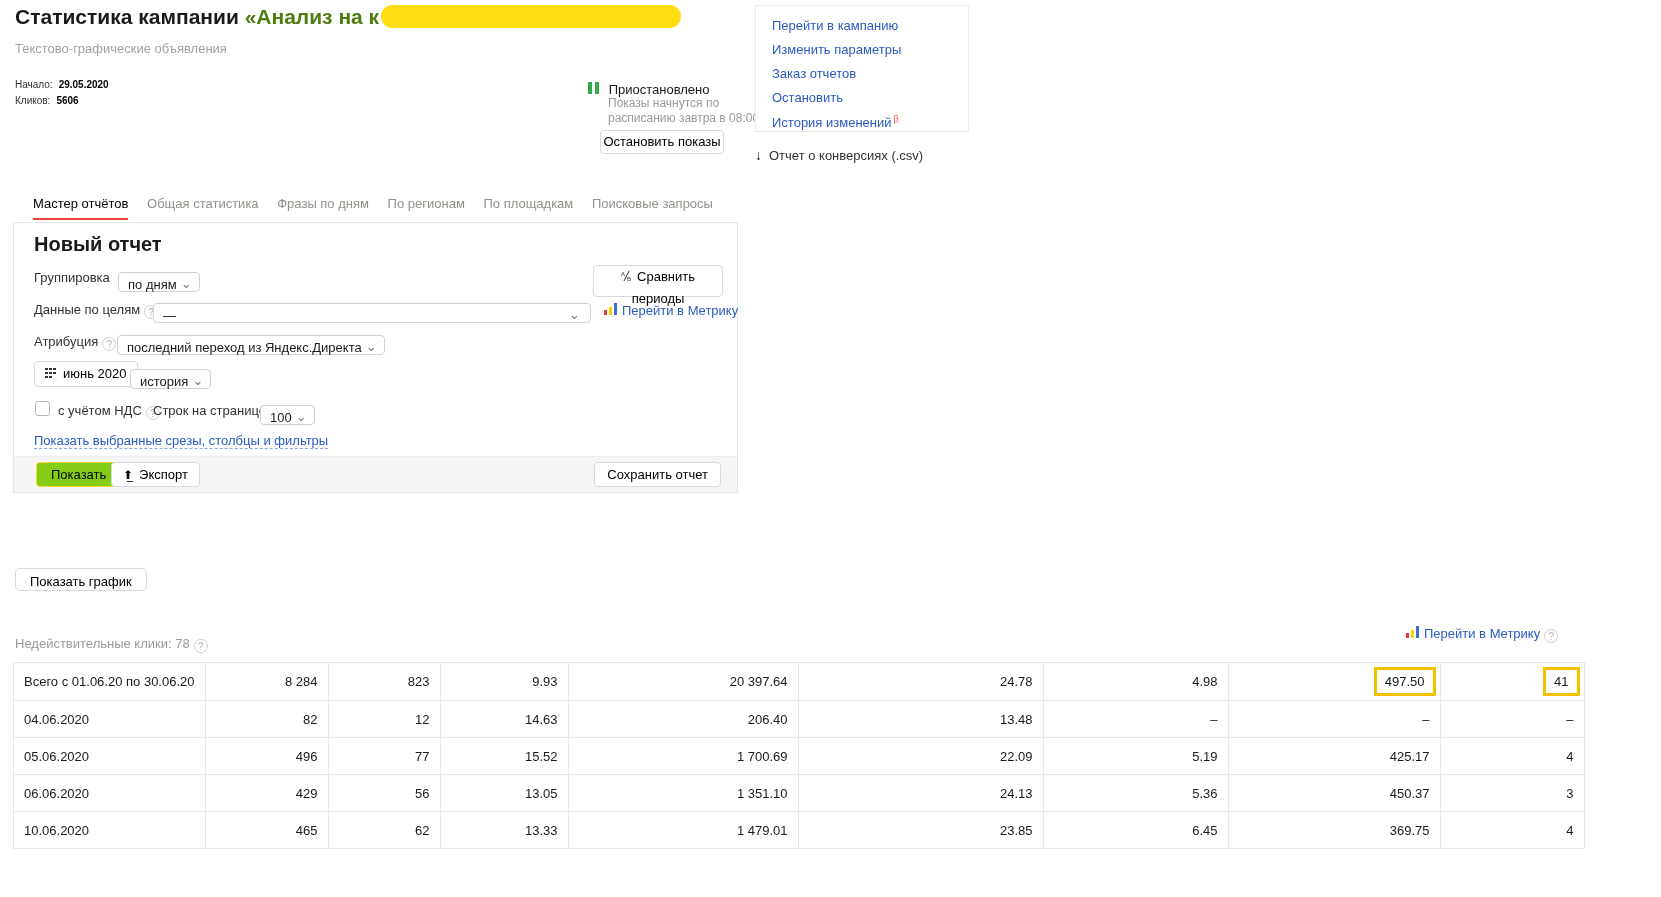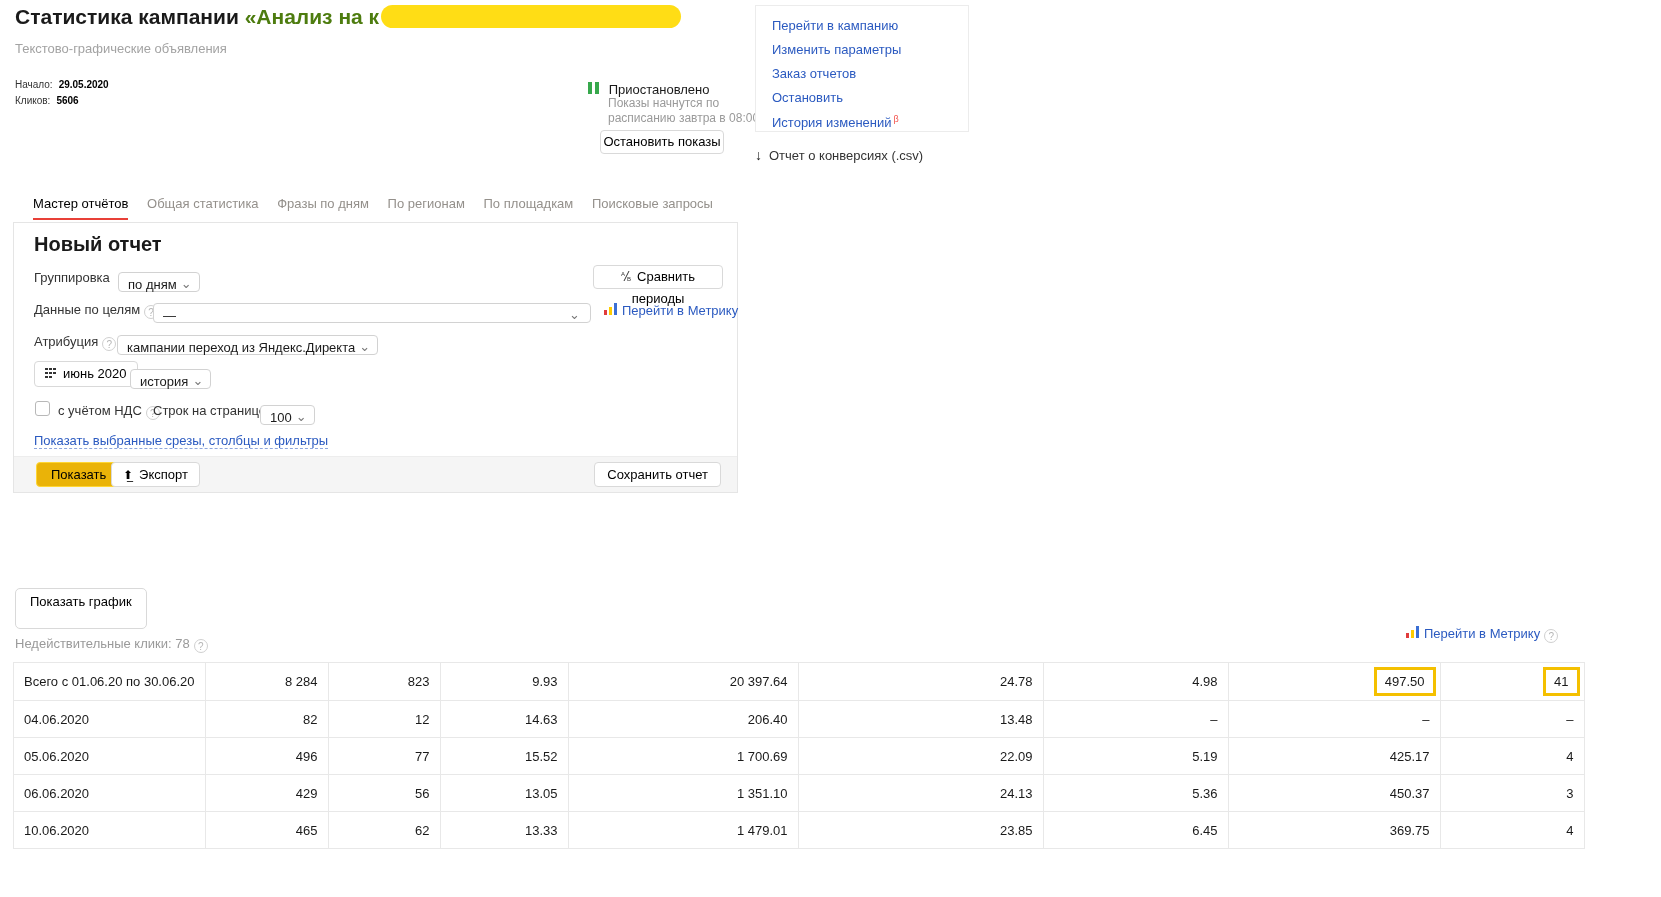--- a/index.html
+++ b/index.html
@@ -37,42 +37,42 @@
   .tab { display:inline-block; margin-right:15px; padding-bottom:7px; color:#94908b; cursor:pointer; }
   .tab.active { color:#000; border-bottom:2px solid #e84038; }
 
   
   .form-panel { position:absolute; left:13px; top:222px; width:725px; height:271px; border:1px solid #e5e5e5; background:#fff; }
   .form-title { position:absolute; left:20px; top:10px; font-size:20px; font-weight:bold; }
   .flabel { position:absolute; font-size:13px; color:#333; }
   .select { position:absolute; height:20px; line-height:24px; border:1px solid #d2d2d2; border-radius:4px; background:#fff; font-size:13px; padding:0 22px 12px 9px; cursor:pointer; white-space:nowrap;margin-top:8px; }
   .select .chev { position:absolute; right:7px; top:-1px; color:#777; font-size:13px; }
   .help { display:inline-block; width:14px; height:14px; border:1px solid #d0d0d0; border-radius:50%; color:#b5b5b5; font-size:10px; line-height:13px; text-align:center; vertical-align:-2px; margin-left:4px; }
-  .compare-btn { position:absolute; left:579px; top:42px; width:130px; height:24px; line-height:22px; }
+  .compare-btn { position:absolute; left:579px; top:42px; width:130px; height:32px; line-height:22px; }
   .wide-select { left:139px; top:72px; width:438px; }
   .wide-select .chev { right:10px; }
   .metrika-ico { display:inline-block; width:13px; height:12px; position:relative; margin-right:5px; }
   .metrika-ico i { position:absolute; bottom:0; width:3px; }
   .metrika-ico .m1 { left:0; height:5px; background:#e03c3c; }
   .metrika-ico .m2 { left:5px; height:8px; background:#ffcc00; }
   .metrika-ico .m3 { left:10px; height:12px; background:#3b6fd4; }
   .blue-link { color:#2b5ac0; font-size:13px; text-decoration:none; cursor:pointer; }
   .form-metrika { position:absolute; left:590px; top:78px; white-space:nowrap; }
   .period-btn { position:absolute; left:20px; top:138px; height:26px; line-height:24px; padding:0 10px; }
   .cal-ico { display:inline-block; width:12px; height:11px; margin-right:6px; vertical-align:-1px; }
   .dashed-link { position:absolute; left:20px; top:210px; font-size:13px; color:#2b5ac0; border-bottom:1px dashed #8ea6dd; cursor:pointer; }
   .checkbox { position:absolute; left:21px; top:178px; width:15px; height:15px; border:1px solid #b8b8b8; border-radius:3px; background:#fff; cursor:pointer; }
   .form-footer { position:absolute; left:0; bottom:0; width:100%; height:36px; background:#f5f5f5; border-top:1px solid #ededed; }
-  .show-btn { position:absolute; left:22px; top:5px; height:25px; line-height:23px; padding:0 14px; background:#eab308; border:1px solid #ffd633; font-weight:normal; }
+  .show-btn { position:absolute; left:22px; top:5px; height:25px; line-height:23px; padding:0 14px; background:#84cc16; border:1px solid #ffd633; font-weight:normal; }
   .export-btn { position:absolute; left:97px; top:5px; height:25px; line-height:23px; padding:0 11px; }
   .save-btn { position:absolute; right:16px; top:5px; height:25px; line-height:23px; padding:0 12px; }
   .up-ico { display:inline-block; margin-right:6px; font-size:12px; }
 
   
-  .chart-btn { position:absolute; left:15px; top:568px; height:41px; line-height:25px; padding:0 14px; border-radius:5px;margin-top:20px; }
+  .chart-btn { position:absolute; left:15px; top:568px; height:23px; line-height:25px; padding:0 14px; border-radius:5px; }
   .invalid-clicks { position:absolute; left:15px; top:636px; font-size:13px; color:#9a9a9a; }
   .metrika-bottom { position:absolute; top:626px; left:1406px; width:150px; text-align:right; white-space:nowrap; font-size:13px; }
 
   
   .stat-table { position:absolute; left:13px; top:662px; border-collapse:collapse; table-layout:fixed; background:#fff; }
   .stat-table td, .stat-table th { border:1px solid #e8e8e8; font-size:13px; padding:0 10px; overflow:hidden; white-space:nowrap; }
   .stat-table .num { text-align:right; }
   .stat-table .txt { text-align:left; }
   .total-row td { height:38px; }
   .head-row th { height:42px; font-weight:bold; color:#000; border-bottom:2px solid #1a1a1a; }
@@ -152,21 +152,21 @@
       <span>—</span><span class="chev">⌄</span>
     </div>
     <div class="form-metrika">
       <span class="metrika-ico"><i class="m1"></i><i class="m2"></i><i class="m3"></i></span><a class="blue-link">Перейти в Метрику</a>
     </div>
 
     <div class="flabel" style="left:20px; top:111px;">
       <span>Атрибуция</span><span class="help">?</span>
     </div>
     <div class="select" style="left:103px; top:104px;">
-      <span>кампании переход из Яндекс.Директа</span><span class="chev">⌄</span>
+      <span>последний переход из Яндекс.Директа</span><span class="chev">⌄</span>
     </div>
 
     <div class="btn period-btn">
       <svg class="cal-ico" viewBox="0 0 12 11">
           <g fill="#333">
             <rect x="0" y="0" width="3" height="2"></rect>
             <rect x="4" y="0" width="3" height="2"></rect>
             <rect x="8" y="0" width="3" height="2"></rect>
             <rect x="0" y="4" width="3" height="2"></rect>
             <rect x="4" y="4" width="3" height="2"></rect>

